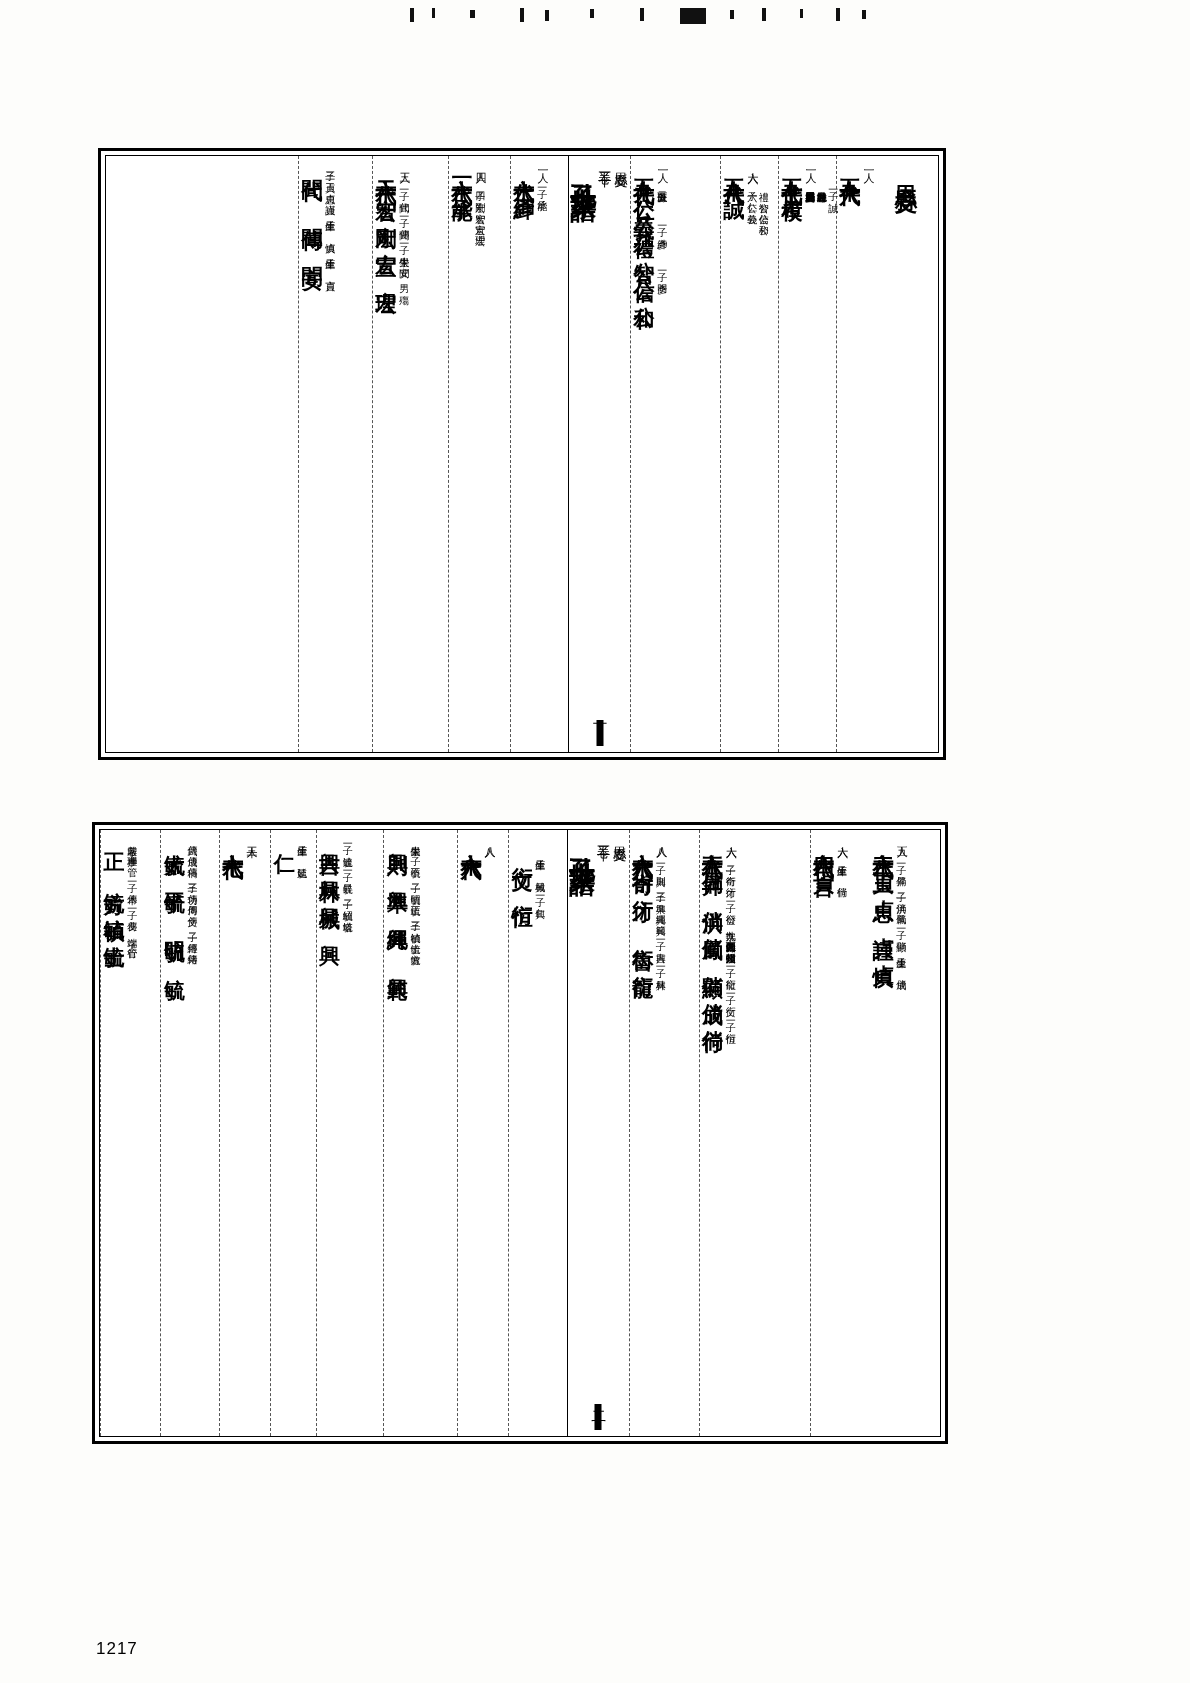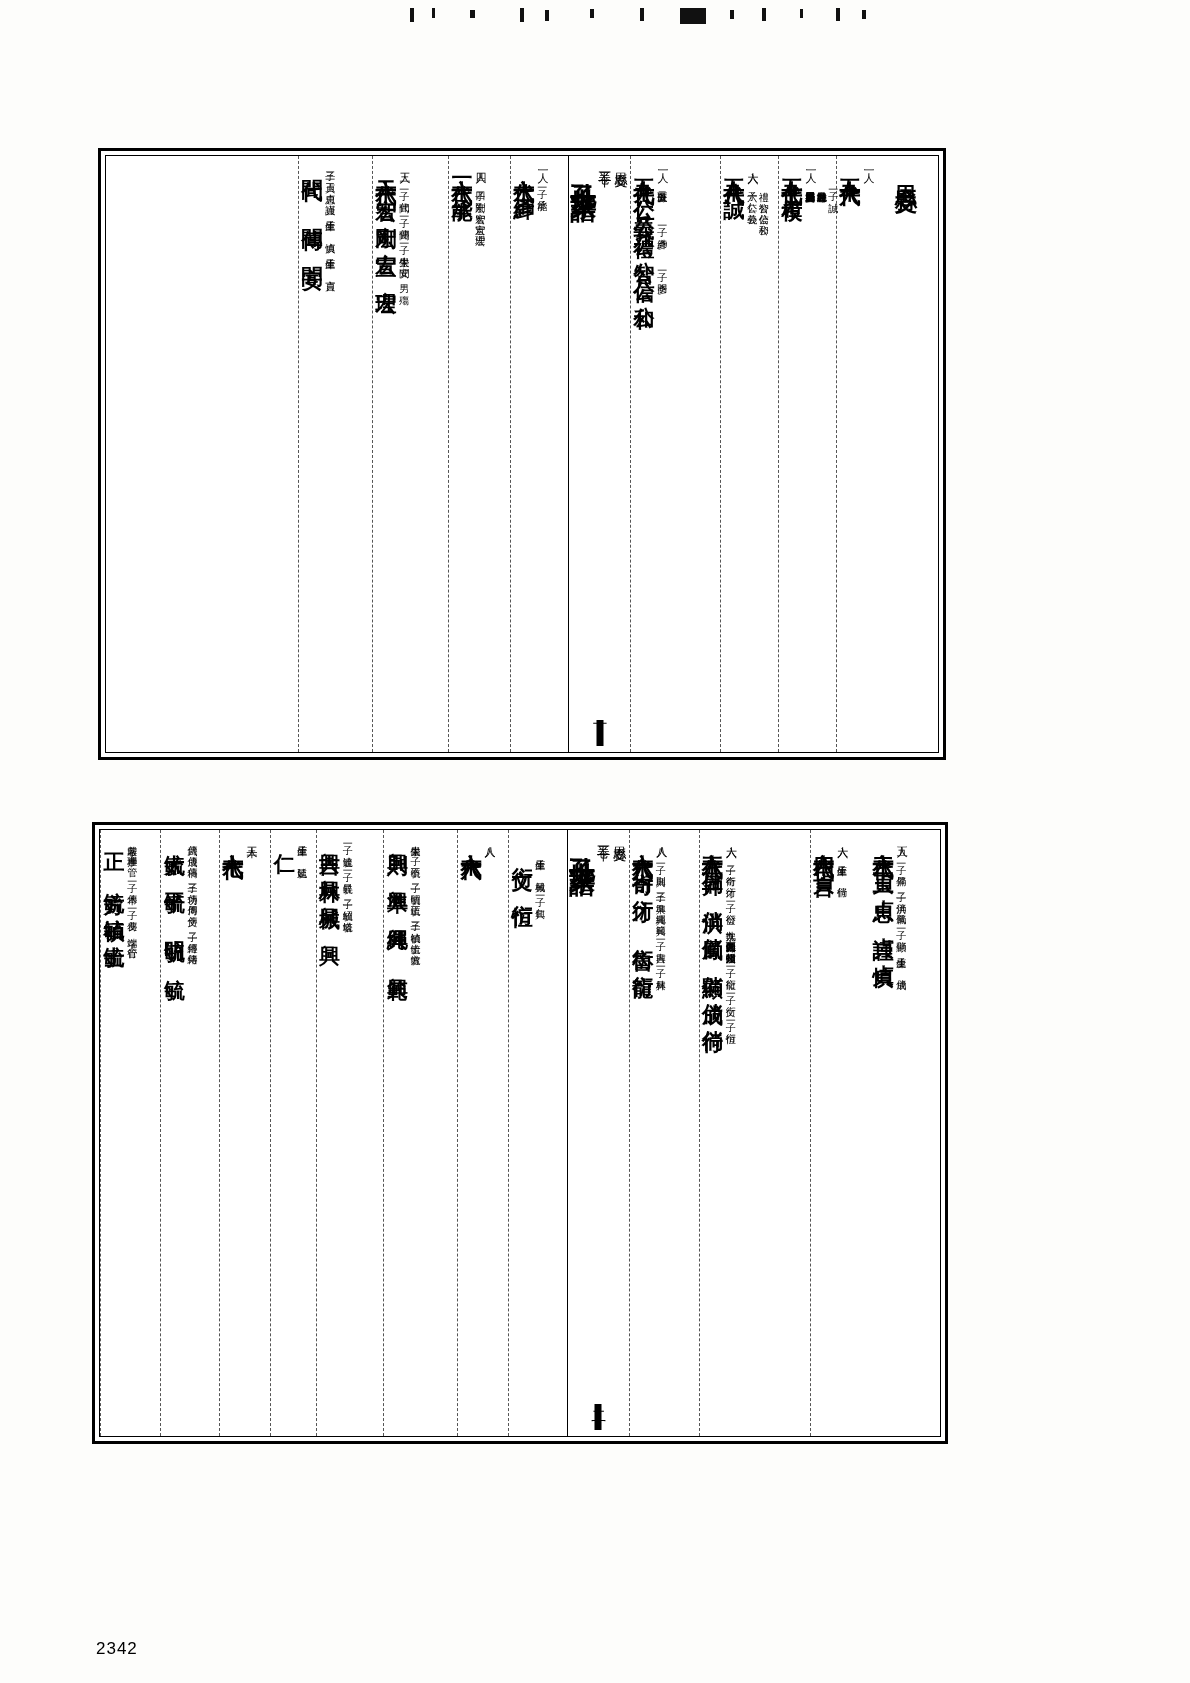--- a/index.html
+++ b/index.html
@@ -660,14 +660,14 @@
           <span class="name">毓士</span>
           <div class="ann">
               <span class="smaller">字端 行管</span>
             </div>
         </div>
       </div>
 
     </div>
   </div>
 
-  <span class="folio">2342</span>
+  <span class="folio">1217</span>
 </div>
 
 </body></html>

